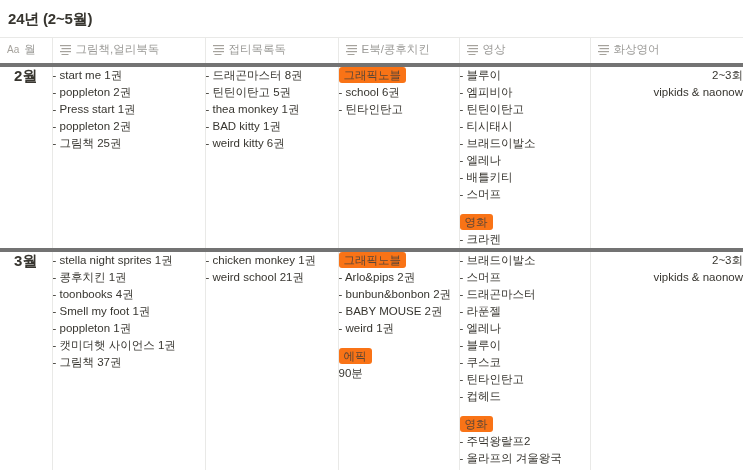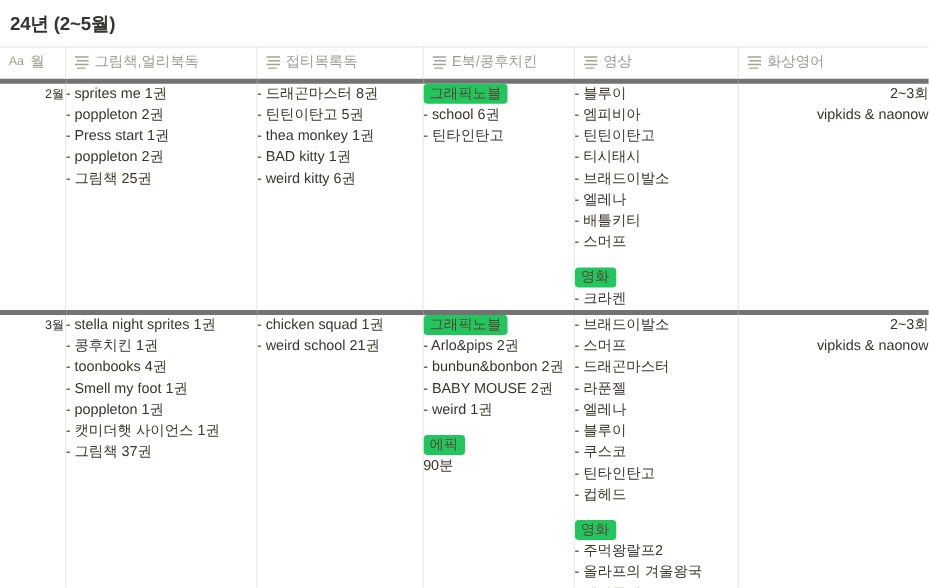--- a/index.html
+++ b/index.html
@@ -68,32 +68,33 @@
     line-height: 1;
   }
   .ico svg { display: block; }
   td.cell {
     padding: 7px 7px 10px 7px;
     font-size: 11.5px;
     line-height: 17px;
     color: #37352f;
   }
   td.cell-month {
-    text-align: right;
+    text-align: center;
     padding-top: 8px;
-    font-size: 10px;
+    font-size: 15px;
+    font-weight: bold;
   }
   .list-line {
     white-space: nowrap;
     overflow: hidden;
     text-overflow: ellipsis;
   }
   .sub-head {
     display: inline-block;
-    background: #22c55e;
+    background: #f97316;
     color: #5b4636;
     border-radius: 3px;
     padding: 0px 5px;
     font-size: 11.5px;
     line-height: 16px;
     margin-bottom: 1px;
   }
   .block-gap { height: 11px; }
   
   col.c-month { width: 52px; }
@@ -192,21 +193,21 @@
             <span>화상영어</span>
           </div>
         </th>
       </tr>
     </thead>
     <tbody>
 
       <tr>
         <td class="cell cell-month">2월</td>
         <td class="cell">
-          <div class="list-line">- sprites me 1권</div>
+          <div class="list-line">- start me 1권</div>
           <div class="list-line">- poppleton 2권</div>
           <div class="list-line">- Press start 1권</div>
           <div class="list-line">- poppleton 2권</div>
           <div class="list-line">- 그림책 25권</div>
         </td>
         <td class="cell">
           <div class="list-line">- 드래곤마스터 8권</div>
           <div class="list-line">- 틴틴이탄고 5권</div>
           <div class="list-line">- thea monkey 1권</div>
           <div class="list-line">- BAD kitty 1권</div>
@@ -247,21 +248,21 @@
         <td class="cell">
           <div class="list-line">- stella night sprites 1권</div>
           <div class="list-line">- 콩후치킨 1권</div>
           <div class="list-line">- toonbooks 4권</div>
           <div class="list-line">- Smell my foot 1권</div>
           <div class="list-line">- poppleton 1권</div>
           <div class="list-line">- 캣미더햇 사이언스 1권</div>
           <div class="list-line">- 그림책 37권</div>
         </td>
         <td class="cell">
-          <div class="list-line">- chicken squad 1권</div>
+          <div class="list-line">- chicken monkey 1권</div>
           <div class="list-line">- weird school 21권</div>
         </td>
         <td class="cell">
           <div>
             <div class="sub-head">그래픽노블</div>
             <div class="list-line">- Arlo&amp;pips 2권</div>
             <div class="list-line">- bunbun&amp;bonbon 2권</div>
             <div class="list-line">- BABY MOUSE 2권</div>
             <div class="list-line">- weird 1권</div>
           </div>

